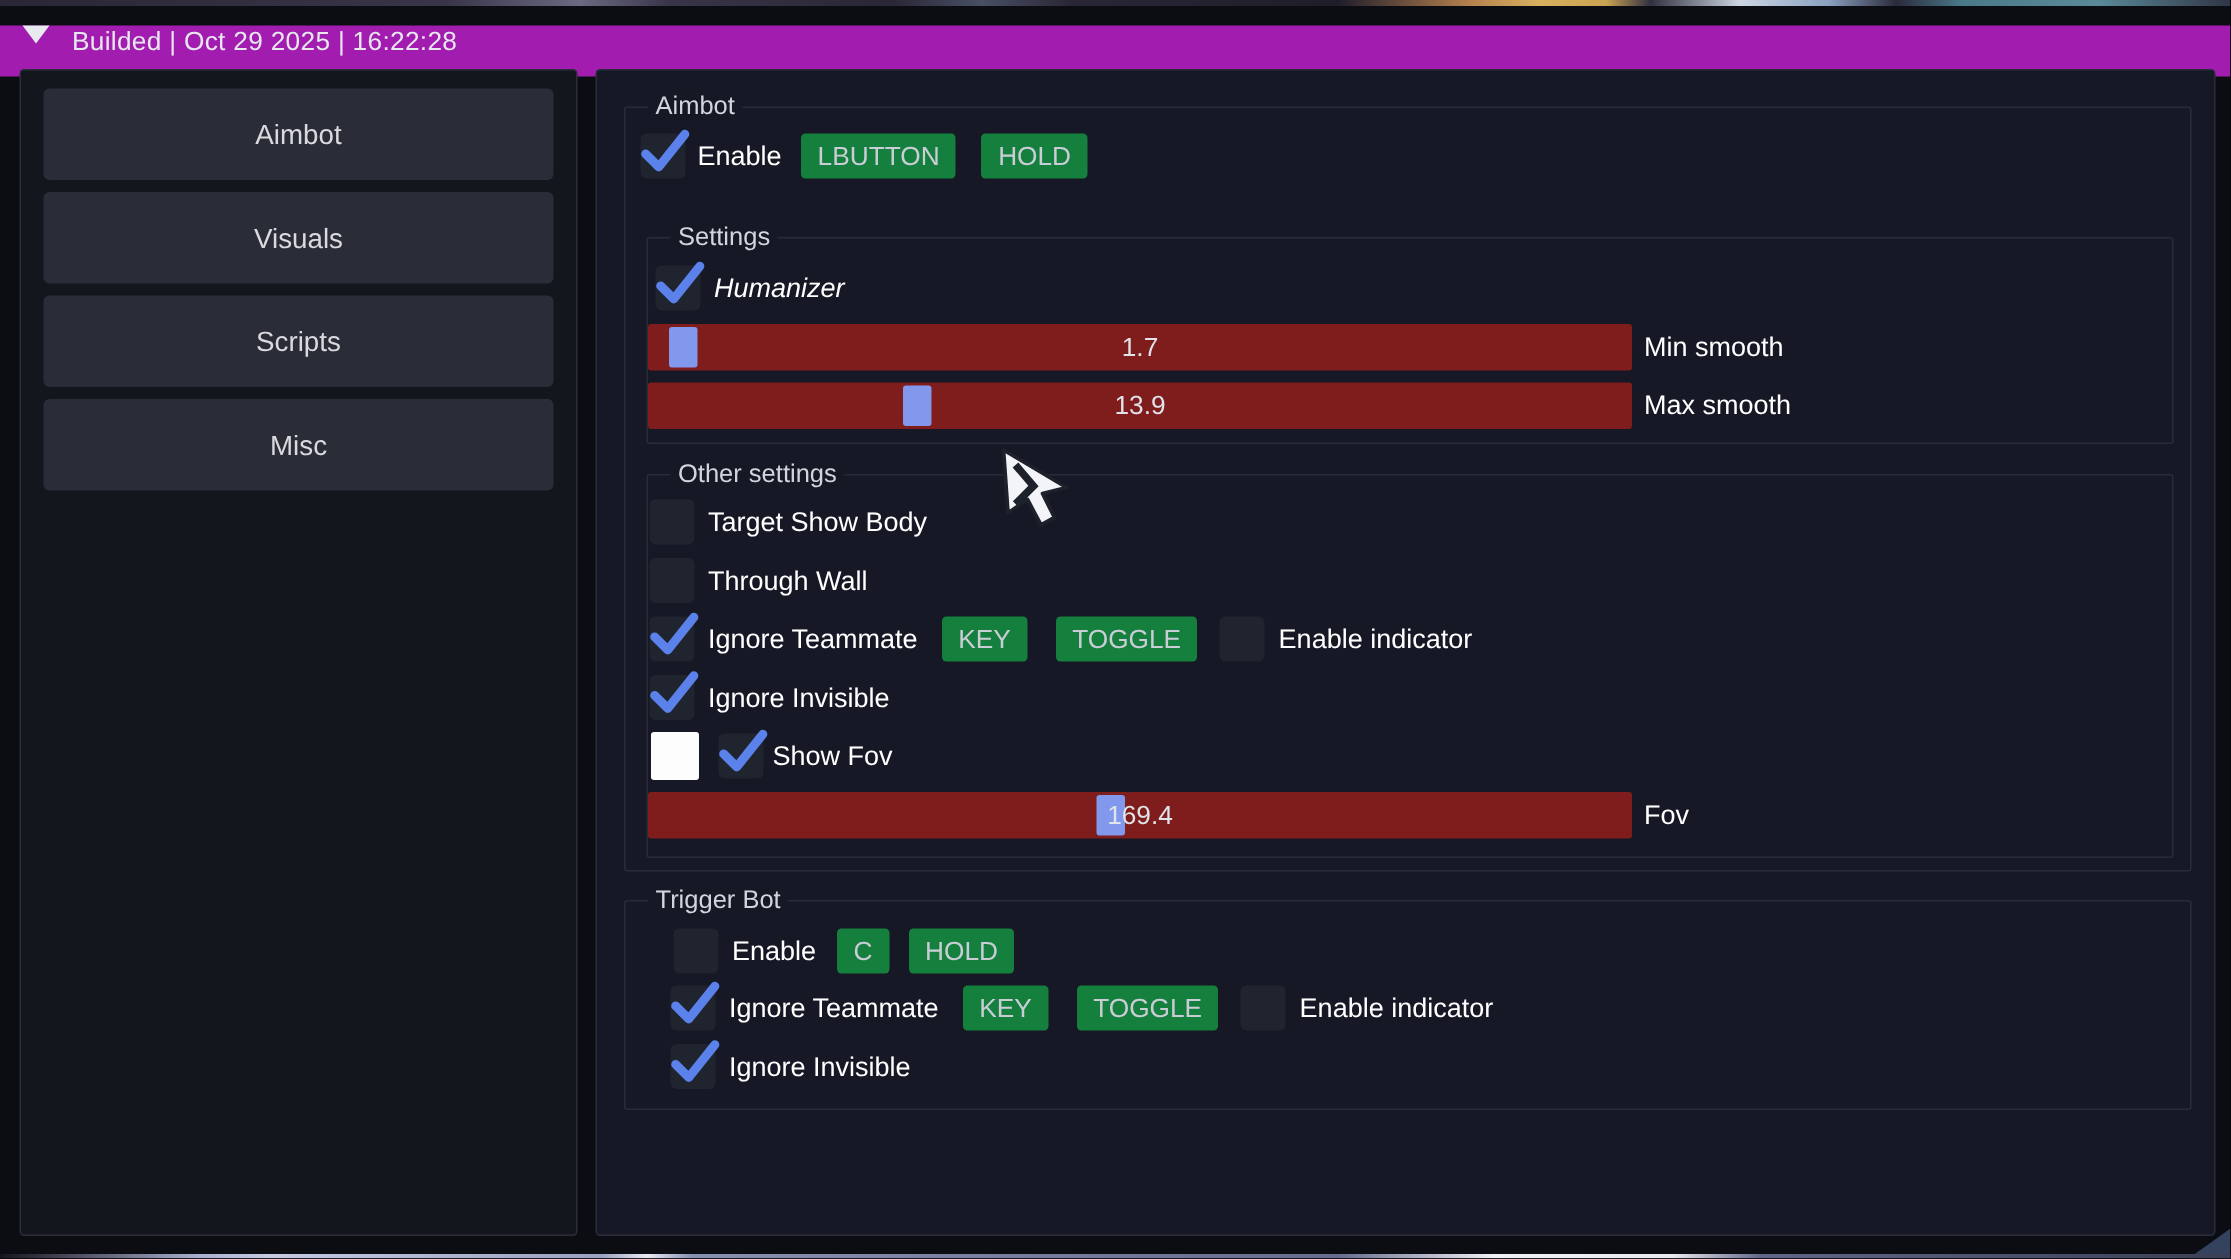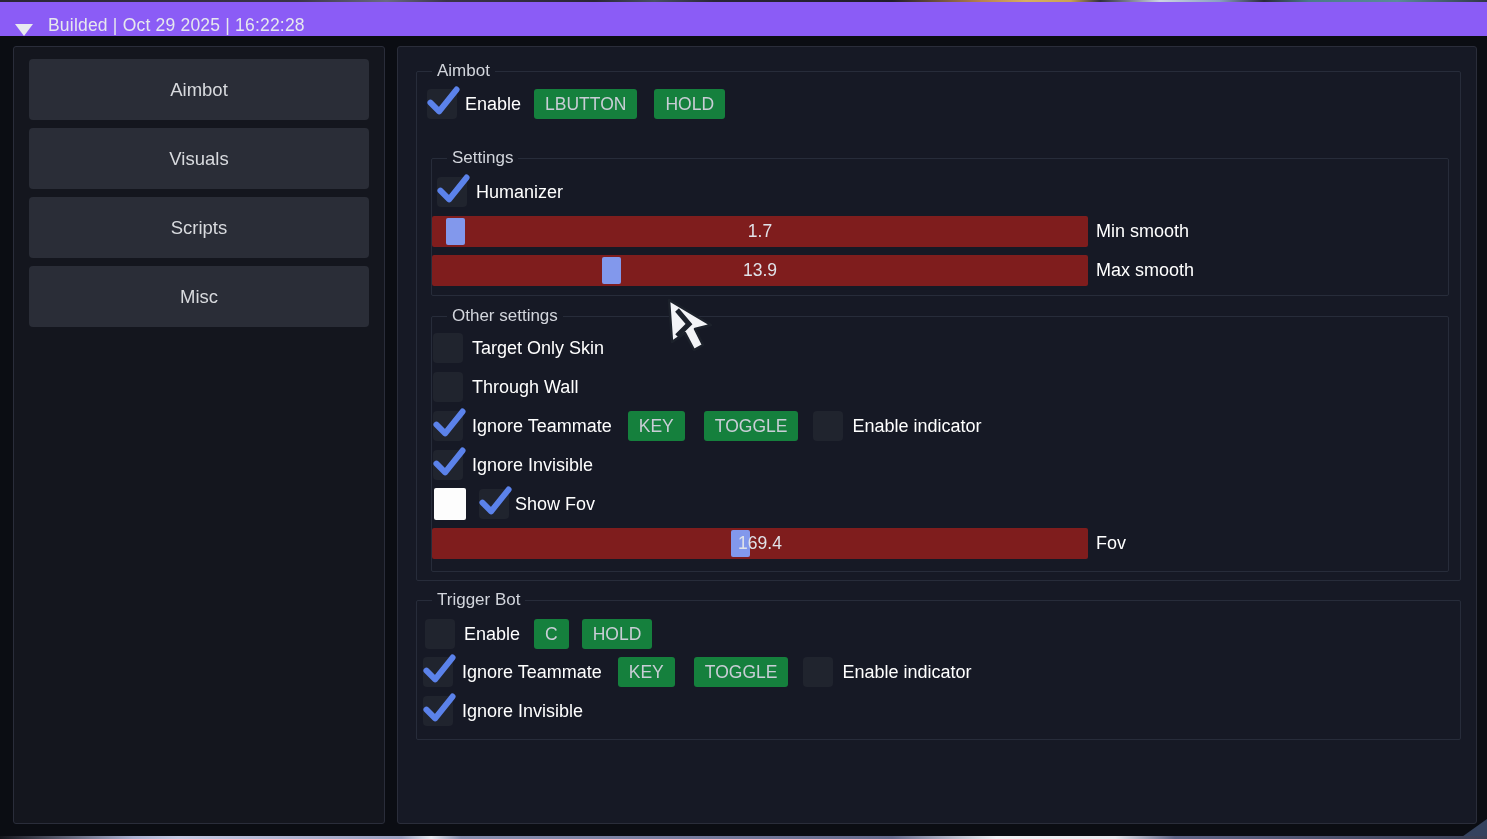--- a/index.html
+++ b/index.html
@@ -9,21 +9,21 @@
     font-family:"Liberation Sans", sans-serif;
     color:#d6d9df;-webkit-font-smoothing:antialiased;
   }
   
   .game-strip-top{position:absolute;top:0;left:0;width:100%;height:4px;
     background:linear-gradient(90deg,#2a2636 0%,#3a3448 20%,#6a6a82 26%,#3a3448 30%,#2a2636 40%,#485064 44%,#2a2636 48%,#201d2a 60%,#b8824f 66%,#d8b060 69%,#caa352 72%,#303040 74%,#cdd5e2 78%,#8aa0c0 82%,#2a2a3a 85%,#4a7a8a 88%,#5a8a9a 94%,#303544 100%);}
   .game-strip-bottom{position:absolute;bottom:0;left:0;width:100%;height:3px;
     background:linear-gradient(90deg,#14151c 0%,#aab0d0 9%,#c5c9e2 12%,#9aa0c0 27%,#e8eaf2 29%,#8890b0 31%,#787ea0 45%,#666c8e 60%,#f0f0f4 67%,#e8e8ee 75%,#606688 79%,#3a3f55 100%);}
 
   
-  .titlebar{position:absolute;left:0;top:2px;width:100%;height:34px;background:#8b5cf6;display:flex;align-items:flex-end;}
+  .titlebar{position:absolute;left:0;top:17px;width:100%;height:34px;background:#a21caf;display:flex;align-items:flex-start;}
   .collapse-arrow{width:0;height:0;margin-left:15px;border-left:9px solid transparent;border-right:9px solid transparent;border-top:12px solid #e8eaf0;}
   .titlebar-text{margin-left:15px;font-size:17.5px;color:#e6e8ee;letter-spacing:.2px;}
 
   
   .panel{position:absolute;background:#161925;border:1px solid #2a2d3a;border-radius:3px;box-sizing:border-box;}
   .sidebar{left:13px;top:46px;width:372px;height:778px;background:#14161e;padding-top:12px;}
   .mainpanel{left:397px;top:46px;width:1080px;height:778px;}
 
   .side-btn{margin:0 auto 8px auto;width:340px;height:61px;background:#2a2d37;border-radius:4px;
     display:flex;align-items:center;justify-content:center;font-size:18.5px;color:#d8dade;cursor:pointer;}
@@ -92,21 +92,21 @@
           </svg>
         </span>
         <span class="row-label">Enable</span>
         <span class="kbtn" style="margin-left:5px;">LBUTTON</span>
         <span class="kbtn" style="margin-left:9px;">HOLD</span>
       </div>
 
       <div class="group g-inner" style="margin-top:39px;padding-bottom:9px;">
         <div class="legend">Settings</div>
 
-        <div class="row" style="margin:18px 0 0 5px;gap:9px;">
+        <div class="row" style="margin:18px 0 0 5px;gap:9px;font-style:italic;">
           <span class="checkbox" data-checked="true">
             <svg viewBox="0 0 34 34">
               <path d="M5 18 L13 26 L29 6" fill="none" stroke="#5b82ea" stroke-width="5.5" stroke-linecap="round" stroke-linejoin="round"></path>
             </svg>
           </span>
           <span class="row-label">Humanizer</span>
         </div>
 
         <div class="slider-row" style="margin-top:9px;">
           <div class="slider">
@@ -125,21 +125,21 @@
         </div>
       </div>
 
       <div class="group g-inner" style="margin-top:20px;padding-bottom:12px;">
         <div class="legend">Other settings</div>
 
         <div class="row" style="margin:16px 0 0 1px;gap:9px;">
           <span class="checkbox" data-checked="false">
             
           </span>
-          <span class="row-label">Target Only Skin</span>
+          <span class="row-label">Target Show Body</span>
         </div>
 
         <div class="row" style="margin:9px 0 0 1px;gap:9px;">
           <span class="checkbox" data-checked="false">
             
           </span>
           <span class="row-label">Through Wall</span>
         </div>
 
         <div class="row" style="margin:9px 0 0 1px;gap:9px;">
@@ -179,21 +179,21 @@
         <div class="slider-row" style="margin-top:8px;">
           <div class="slider">
             <div class="handle" style="left: 45.6%;"></div>
             <div class="s-value">169.4</div>
           </div>
           <span class="row-label">Fov</span>
         </div>
       </div>
     </div>
 
-    <div class="group g-outer" style="margin-top:19px;padding-bottom:13px;">
+    <div class="group g-outer" style="margin-top:19px;padding-bottom:13px;padding-left:24px;">
       <div class="legend">Trigger Bot</div>
 
       <div class="row" style="margin:18px 0 0 8px;gap:9px;">
         <span class="checkbox" data-checked="false">
           
         </span>
         <span class="row-label">Enable</span>
         <span class="kbtn" style="margin-left:5px;">C</span>
         <span class="kbtn" style="margin-left:4px;">HOLD</span>
       </div>

